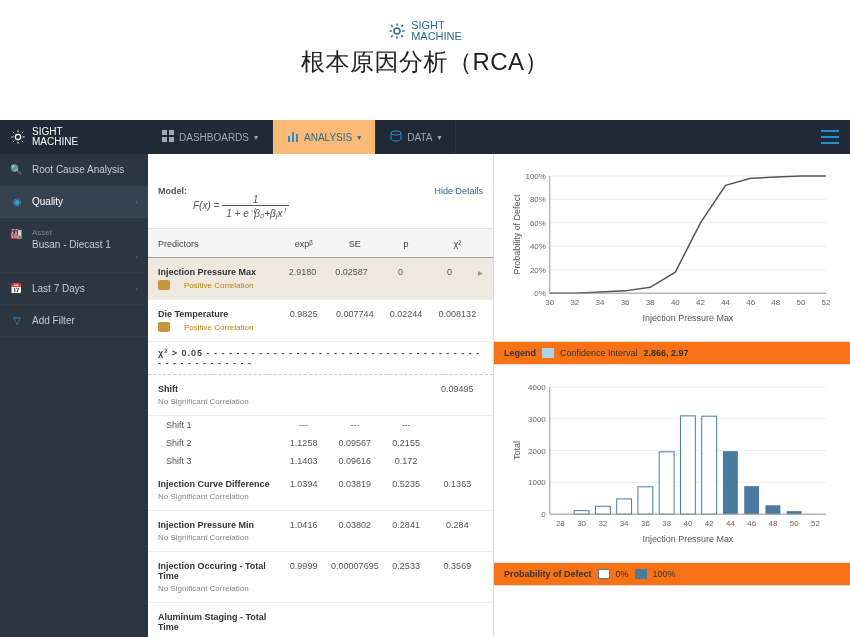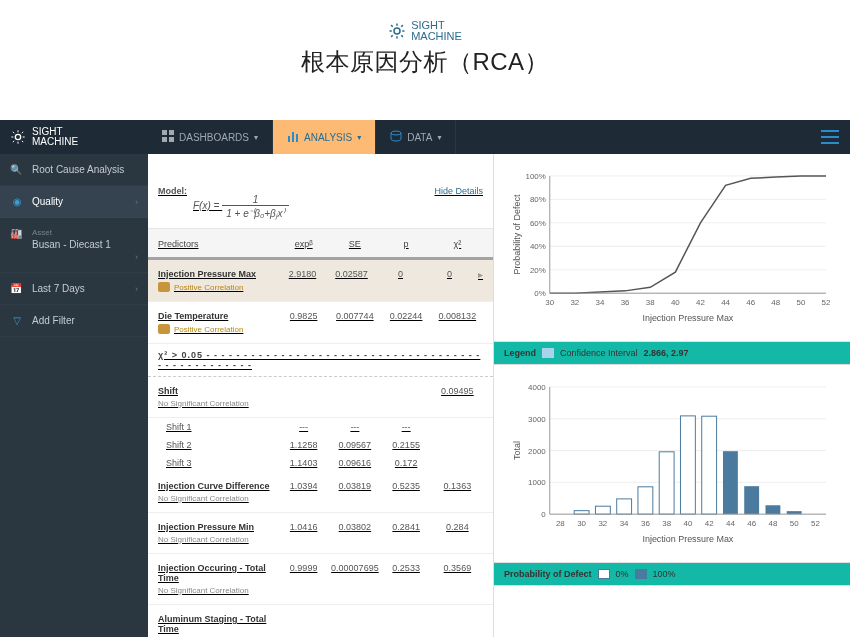--- a/index.html
+++ b/index.html
@@ -22,45 +22,45 @@
 .sidebar { width: 148px; background: #2a3640; color: #c5cbd3; display: flex; flex-direction: column; font-size: 10px; }
 .side-item { display: flex; align-items: center; gap: 8px; padding: 10px 10px; cursor: pointer; border-bottom: 1px solid rgba(255,255,255,0.03); }
 .side-item.active { background: #354250; color: #fff; }
 .side-item .sicon { width: 14px; display: flex; justify-content: center; color: #3b9dd6; }
 .side-item.asset { flex-direction: column; align-items: flex-start; gap: 2px; padding-left: 32px; position: relative; }
 .side-item.asset .sicon { position: absolute; left: 10px; top: 10px; }
 .side-item .sub { font-size: 8px; color: #7a828c; }
 .side-item .chev-r { margin-left: auto; font-size: 9px; color: #6a737d; }
 .update-btn { margin-top: auto; height: 36px; background: #8b939b; color: #fff; display: flex; align-items: center; justify-content: center; font-size: 12px; cursor: pointer; margin: auto 10px 12px; border-radius: 2px; }
 .content { flex: 1; display: flex; overflow: hidden; }
-.table-panel { flex: 0 0 346px; border-right: 1px solid #ddd; display: flex; flex-direction: column; overflow-y: auto; text-decoration: underline; }
+.table-panel { flex: 0 0 346px; border-right: 1px solid #ddd; display: flex; flex-direction: column; overflow-y: auto; }
 .model-row { padding: 8px 10px; border-bottom: 1px solid #e6e6e6; display: flex; align-items: center; font-size: 9px; color: #555; }
 .model-row .model-lbl { font-weight: 600; margin-right: 6px; }
 .model-row .formula { font-style: italic; font-family: Georgia, serif; font-size: 10px; margin-top: 32px; }
 .hide-details { margin-left: auto; color: #2a6b8e; font-size: 9px; cursor: pointer; }
-.thead { display: flex; padding: 10px 10px 8px; font-size: 9px; color: #444; border-bottom: 3px solid #a3a3a3; background: #f5f5f5; }
+.thead { display: flex; padding: 10px 10px 8px; font-size: 9px; color: #444; border-bottom: 1px solid #a3a3a3; background: #f5f5f5; }
 .col-name { flex: 0 0 120px; }
 .col-v { flex: 1; text-align: center; }
 .prow { display: flex; align-items: flex-start; padding: 9px 10px; border-bottom: 1px solid #eee; font-size: 9px; color: #333; }
 .prow.selected { background: #efe8de; }
 .prow .pname { flex: 0 0 120px; }
 .prow .pname .ptitle { font-weight: 600; margin-bottom: 3px; }
-.prow .pname .pcorr { display: flex; align-items: center; gap: 4px; font-size: 8px; color: #b8860b; }
+.prow .pname .pcorr { display: flex; align-items: center; gap: 14px; font-size: 8px; color: #b8860b; }
 .prow .pname .pcorr.none { color: #888; }
 .prow .pname .pcorr .badge { width: 12px; height: 10px; background: #c9953a; border-radius: 2px; display: inline-block; }
 .prow .col-v { flex: 1; text-align: center; font-size: 9px; color: #555; }
 .prow .arrow { color: #999; font-size: 10px; padding-left: 4px; }
 .divider-row { padding: 6px 10px; font-size: 9px; font-weight: 600; color: #444; border-bottom: 1px dashed #ccc; letter-spacing: 1px; }
 .subrow { display: flex; padding: 4px 10px 4px 18px; font-size: 9px; color: #555; }
 .chart-panel { flex: 1; display: flex; flex-direction: column; overflow-y: auto; }
 .chart-box { padding: 12px 14px; border-bottom: 1px solid #e0e0e0; }
 .chart-svg { width: 100%; }
 .axis-label { font-size: 9px; fill: #555; }
 .tick-label { font-size: 8px; fill: #666; }
-.legend-row { background: #14b8a6; padding: 6px 10px; font-size: 9px; color: #333; display: flex; align-items: center; gap: 6px; border-bottom: 1px solid #ddd; }
+.legend-row { background: #f97316; padding: 6px 10px; font-size: 9px; color: #333; display: flex; align-items: center; gap: 6px; border-bottom: 1px solid #ddd; }
 .leg-swatch { width: 12px; height: 10px; display: inline-block; }
 .ci-swatch { background: #a9d3ea; }
 .zero-swatch { border: 1px solid #4a7a9e; background: #fff; }
 .full-swatch { background: #4a7a9e; }
 </style>
 </head>
 <body>
 
 <div class="header-brand">
   <div class="brand-row">

